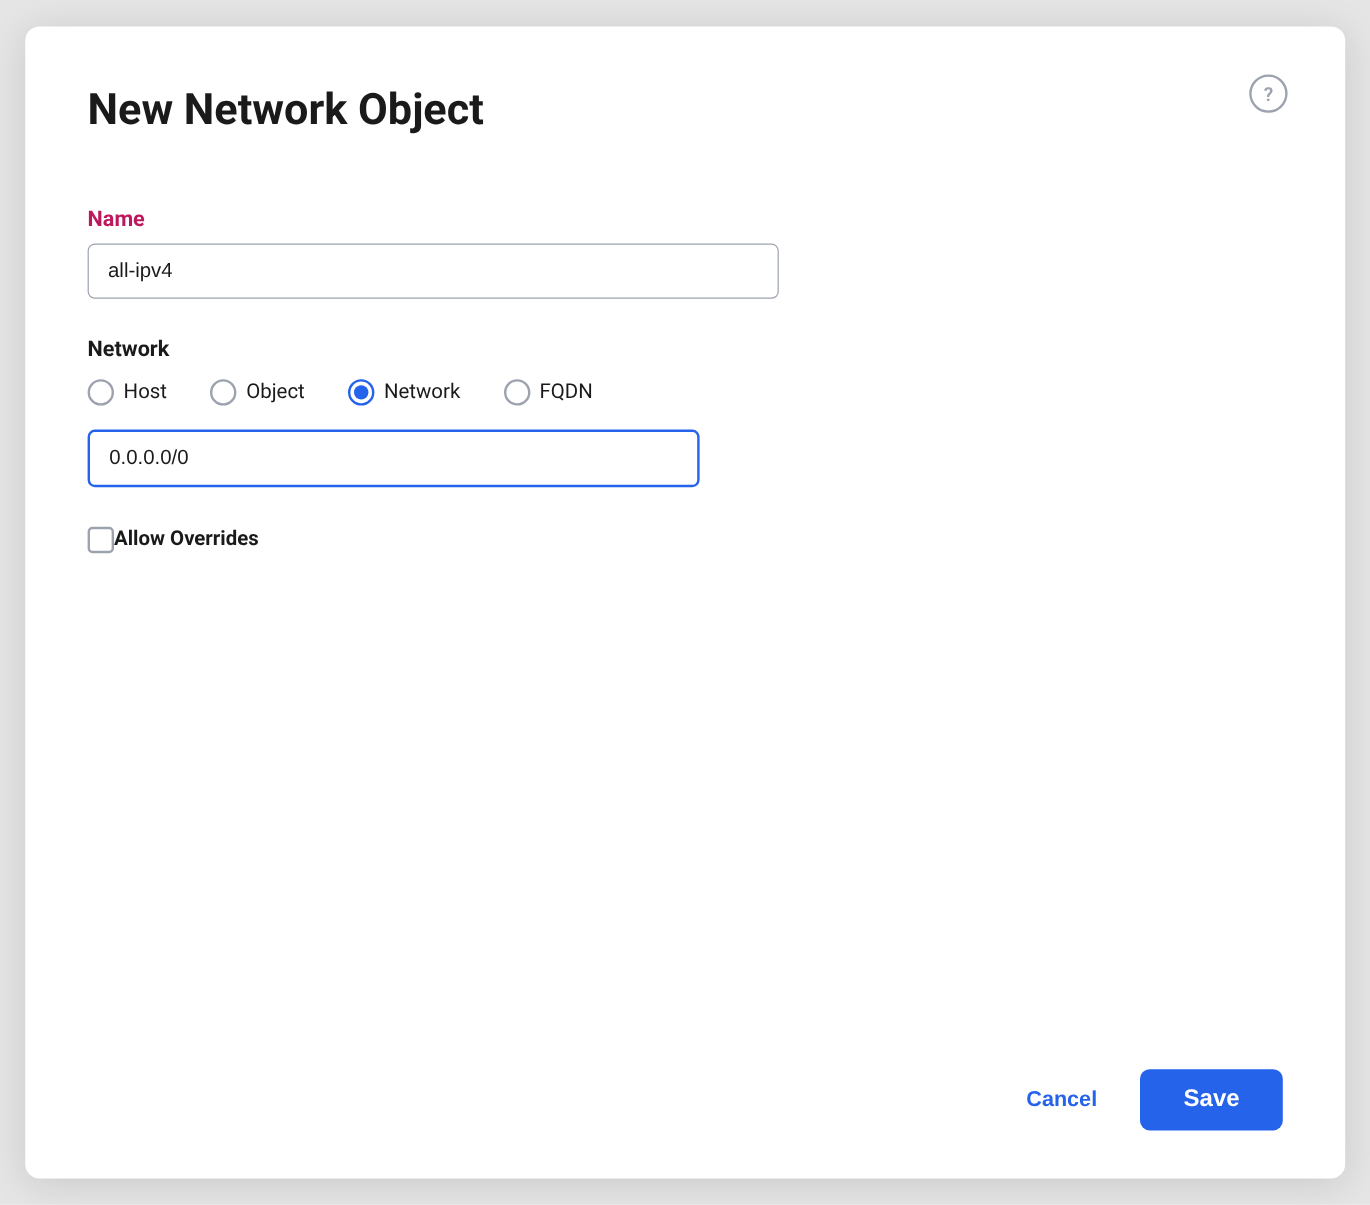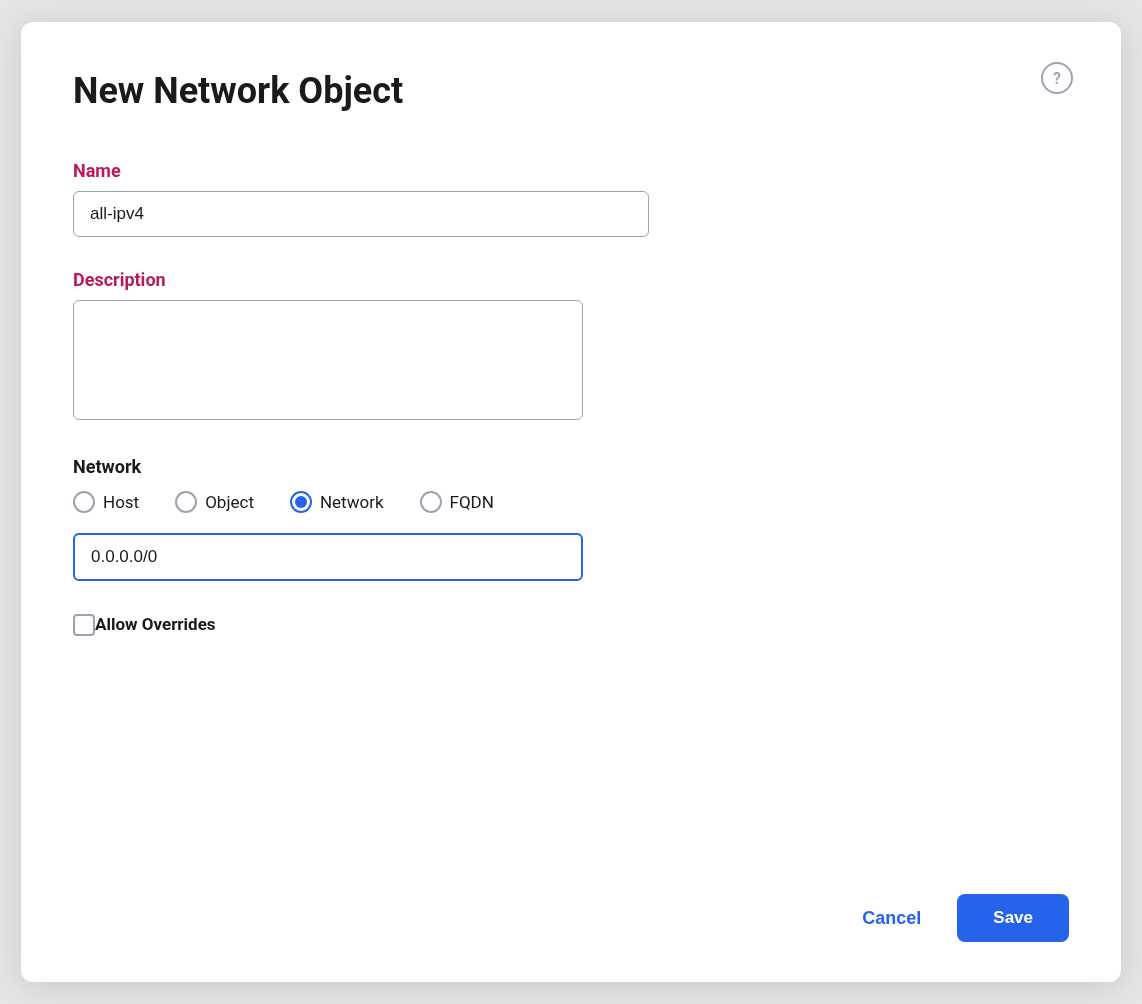--- a/index.html
+++ b/index.html
@@ -24,21 +24,21 @@
       min-height: 960px;
       padding: 48px 52px;
       position: relative;
       box-shadow: 0 4px 32px rgba(0,0,0,0.12);
     }
 
     .dialog-title {
       font-size: 36px;
       font-weight: 700;
       color: #1a1a1a;
-      margin-bottom: 48px;
+      margin-bottom: 60px;
     }
 
     .help-icon {
       position: absolute;
       top: 40px;
       right: 48px;
       width: 32px;
       height: 32px;
       border-radius: 50%;
       border: 2px solid #9ca3af;
@@ -157,21 +157,21 @@
       font-weight: 700;
       cursor: pointer;
       padding: 12px 20px;
       border-radius: 6px;
     }
 
     .save-button {
       background: #2563eb;
       border: none;
       color: #ffffff;
-      font-size: 17px;
+      font-size: 20px;
       font-weight: 600;
       cursor: pointer;
       padding: 14px 36px;
       border-radius: 8px;
     }
 
     
     .radio-custom {
       width: 22px;
       height: 22px;
@@ -219,24 +219,20 @@
     <span>?</span>
   </div>
 
   <h1 class="dialog-title">New Network Object</h1>
 
   <div class="form-section">
     <label class="field-label">Name</label>
     <input type="text" class="text-input" value="all-ipv4" style="">
   </div>
 
-  <div class="form-section">
-    <label class="field-label">Description</label>
-    <textarea class="description-textarea" style=""></textarea>
-  </div>
 
   <div class="form-section">
     <span class="network-section-label">Network</span>
 
     
     <div class="radio-group">
 
       <div class="radio-option">
         <div class="radio-custom"></div>
         <span class="radio-label">Host</span>

